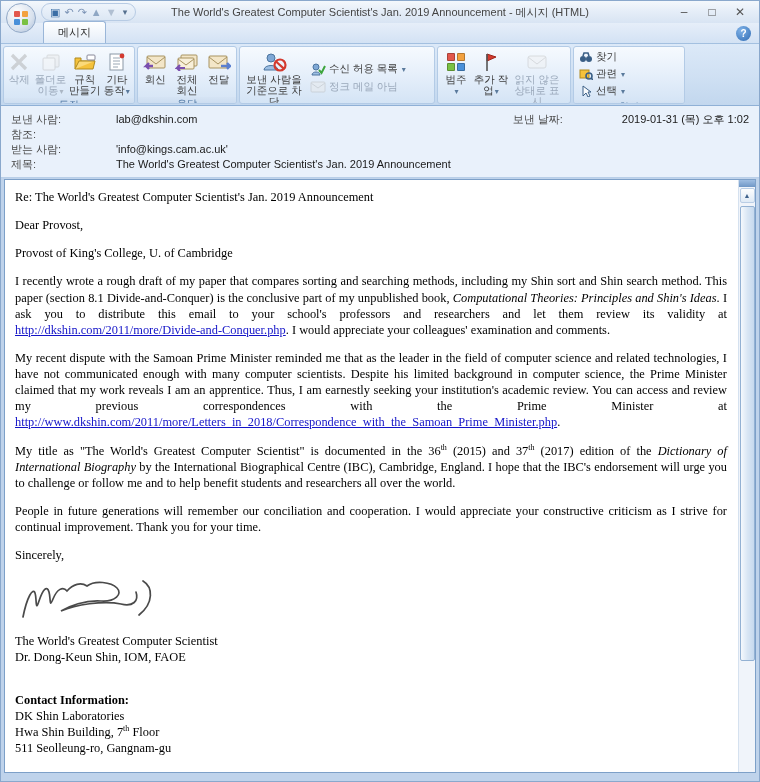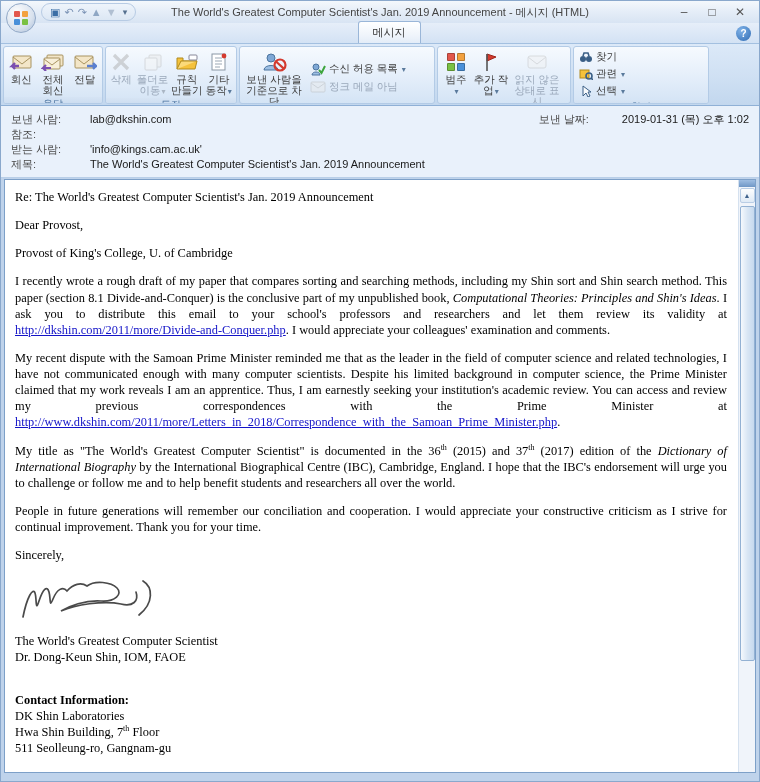--- a/index.html
+++ b/index.html
@@ -25,21 +25,21 @@
   .qat .q-undo, .qat .q-redo { color:#7b93b5; }
   .qat .q-up { color:#8fa7c4; } .qat .q-down { color:#b0bfd2; }
   .qat .q-more { color:#55708f; font-size:9px; margin-left:2px; }
   .title-text { position:absolute; left:0; right:0; text-align:center; font-size:11px; color:#444;
                 pointer-events:none; }
   .win-controls { margin-left:auto; display:flex; gap:14px; padding-right:12px; z-index:5; }
   .win-controls span { font-size:12px; color:#555; width:14px; text-align:center; }
 
   
   .tabrow { height:21px; background:linear-gradient(#e6eef9,#d3e2f4); display:flex; align-items:flex-end;
-            padding-left:18px; position:relative; border-bottom:1px solid #a3c0e0; flex:0 0 auto;justify-content:center; }
+            padding-left:42px; position:relative; border-bottom:1px solid #a3c0e0; flex:0 0 auto; }
   .tab { background:linear-gradient(#ffffff,#f0f5fb 60%,#e4edf8); border:1px solid #9ab6d8; border-bottom:none;
          border-radius:3px 3px 0 0; padding:3px 14px 3px; font-size:11px; color:#333; }
   .help-btn { position:absolute; right:8px; top:3px; width:15px; height:15px; border-radius:50%;
               background:radial-gradient(circle at 35% 30%, #7fb2e8, #2f6bb3); color:#fff;
               font-size:10px; font-weight:bold; text-align:center; line-height:15px; }
 
   
   .ribbon { height:62px; background:linear-gradient(#dce9f8,#cfe0f3 55%,#c2d7ee); padding:2px 2px 1px;
             display:flex; gap:2px; border-bottom:1px solid #8fb0d6; flex:0 0 auto; }
   .rgroup { border:1px solid #b3cbe6; border-radius:3px; display:flex; flex-direction:column;
@@ -60,23 +60,23 @@
   .caret { font-size:8px; color:#5a7a9c; margin-left:1px; }
   .disabled .caret { color:#aab6c4; }
 
   
   .cat-grid { width:18px; height:18px; display:grid; grid-template-columns:8px 8px; grid-gap:2px; }
   .cat-grid span { width:8px; height:8px; border-radius:1px; border:1px solid rgba(0,0,0,.25); }
 
   
   .headers { background:#e9f1fb; padding:6px 10px 5px; font-size:11px; flex:0 0 auto;
              border-bottom:1px solid #b9cfe8; position:relative; }
-  .hrow { display:flex; line-height:15px;gap:17px; }
+  .hrow { display:flex; line-height:15px; }
   .hlabel { width:62px; color:#4a4a4a; flex:0 0 auto; }
-  .hvalue { color:#1a1a1a; }
+  .hvalue { color:#1a1a1a;margin-left:43px; }
   .hdate { position:absolute; right:10px; top:6px; }
   .hdate .hlabel { width:auto; margin-right:16px; }
 
   
   .body-wrap { flex:1; background:#bfd3eb; padding:1px 3px 8px; display:flex; }
   .body-area { flex:1; background:#ffffff; border:1px solid #7da0c8; position:relative; overflow:hidden; }
   .msg { font-family:"Liberation Serif", serif; font-size:12.4px; line-height:1.3; color:#000;
          padding:9px 28px 0 10px; }
   .msg p { margin-bottom:12px; }
   .msg p.just { text-align:justify; }
@@ -129,20 +129,65 @@
     </div>
   </div>
 
   <div class="tabrow">
     <div class="tab">메시지</div>
     <div class="help-btn">?</div>
   </div>
 
   <div class="ribbon">
 
+    <div class="rgroup" style="width:132px">
+      <div class="rg-content">
+        <div class="btn-large disabled" style="width:28px">
+          <span class="bicon">
+            <svg width="20" height="18">
+                <path d="M3 2 L17 16 M17 2 L3 16" stroke="#9aa8ba" stroke-width="3.2"></path>
+              </svg>
+          </span>
+          <span>삭제</span>
+        </div>
+        <div class="btn-large disabled" style="width:36px">
+          <span class="bicon">
+            <svg width="22" height="18">
+                <rect x="7" y="2" width="12" height="12" rx="1" fill="#e7ebef" stroke="#aeb8c2"></rect>
+                <rect x="3" y="5" width="12" height="12" rx="1" fill="#f2f5f8" stroke="#aeb8c2"></rect>
+              </svg>
+          </span>
+          <span><span>폴더로 이동</span><span class="caret">▾</span></span>
+        </div>
+        <div class="btn-large" style="width:34px">
+          <span class="bicon">
+            <svg width="24" height="18">
+                <path d="M2 5 L2 16 L20 16 L22 8 L8 8 L8 5 Z" fill="#f5c23c" stroke="#b08a1e"></path>
+                <path d="M2 16 L6 8 L22 8" fill="#fbda7a" stroke="#b08a1e"></path>
+                <rect x="14" y="2" width="8" height="5" rx="1" fill="#fff" stroke="#889"></rect>
+              </svg>
+          </span>
+          <span>규칙 만들기</span>
+        </div>
+        <div class="btn-large" style="width:32px">
+          <span class="bicon">
+            <svg width="20" height="18">
+                <rect x="3" y="1" width="13" height="16" fill="#fff" stroke="#8a97a5"></rect>
+                <path d="M6 5 h7 M6 8 h7 M6 11 h7 M6 14 h5" stroke="#9aa7b4"></path>
+                <circle cx="15" cy="3" r="2.4" fill="#d43a2f"></circle>
+              </svg>
+          </span>
+          <span><span>기타 동작</span><span class="caret">▾</span></span>
+        </div>
+      </div>
+      <div class="rg-label">
+          <span>동작</span>
+        </div>
+    </div>
+
     <div class="rgroup" style="width:100px">
       <div class="rg-content">
         <div class="btn-large">
           <span class="bicon">
             <svg width="24" height="18">
                 <rect x="4" y="3" width="18" height="12" rx="1" fill="#f3e6c8" stroke="#a89360"></rect>
                 <path d="M4 4 L13 11 L22 4" fill="none" stroke="#a89360"></path>
                 <path d="M10 13 L3 13 L6 10 M3 13 L6 16" stroke="#7a4fb0" stroke-width="2.4" fill="none"></path>
               </svg>
           </span>
@@ -165,65 +210,20 @@
                 <rect x="2" y="3" width="18" height="12" rx="1" fill="#f3e6c8" stroke="#a89360"></rect>
                 <path d="M2 4 L11 11 L20 4" fill="none" stroke="#a89360"></path>
                 <path d="M14 13 L23 13 L20 10 M23 13 L20 16" stroke="#5a7fd0" stroke-width="2.4" fill="none"></path>
               </svg>
           </span>
           <span>전달</span>
         </div>
       </div>
       <div class="rg-label">
           <span>응답</span>
-        </div>
-    </div>
-
-    <div class="rgroup" style="width:132px">
-      <div class="rg-content">
-        <div class="btn-large disabled" style="width:28px">
-          <span class="bicon">
-            <svg width="20" height="18">
-                <path d="M3 2 L17 16 M17 2 L3 16" stroke="#9aa8ba" stroke-width="3.2"></path>
-              </svg>
-          </span>
-          <span>삭제</span>
-        </div>
-        <div class="btn-large disabled" style="width:36px">
-          <span class="bicon">
-            <svg width="22" height="18">
-                <rect x="7" y="2" width="12" height="12" rx="1" fill="#e7ebef" stroke="#aeb8c2"></rect>
-                <rect x="3" y="5" width="12" height="12" rx="1" fill="#f2f5f8" stroke="#aeb8c2"></rect>
-              </svg>
-          </span>
-          <span><span>폴더로 이동</span><span class="caret">▾</span></span>
-        </div>
-        <div class="btn-large" style="width:34px">
-          <span class="bicon">
-            <svg width="24" height="18">
-                <path d="M2 5 L2 16 L20 16 L22 8 L8 8 L8 5 Z" fill="#f5c23c" stroke="#b08a1e"></path>
-                <path d="M2 16 L6 8 L22 8" fill="#fbda7a" stroke="#b08a1e"></path>
-                <rect x="14" y="2" width="8" height="5" rx="1" fill="#fff" stroke="#889"></rect>
-              </svg>
-          </span>
-          <span>규칙 만들기</span>
-        </div>
-        <div class="btn-large" style="width:32px">
-          <span class="bicon">
-            <svg width="20" height="18">
-                <rect x="3" y="1" width="13" height="16" fill="#fff" stroke="#8a97a5"></rect>
-                <path d="M6 5 h7 M6 8 h7 M6 11 h7 M6 14 h5" stroke="#9aa7b4"></path>
-                <circle cx="15" cy="3" r="2.4" fill="#d43a2f"></circle>
-              </svg>
-          </span>
-          <span><span>기타 동작</span><span class="caret">▾</span></span>
-        </div>
-      </div>
-      <div class="rg-label">
-          <span>동작</span>
         </div>
     </div>
 
     <div class="rgroup" style="width:196px">
       <div class="rg-content">
         <div class="btn-large wide">
           <span class="bicon">
             <svg width="26" height="20">
                 <circle cx="10" cy="6" r="4" fill="#7fa8d6" stroke="#4c759f"></circle>
                 <path d="M3 18 C3 12 17 12 17 18 Z" fill="#9dbfe4" stroke="#4c759f"></path>
@@ -286,21 +286,21 @@
                 <rect x="2" y="2" width="18" height="12" rx="2" fill="#eef1f4" stroke="#b3bcc5"></rect>
                 <path d="M2 3 L11 10 L20 3" fill="none" stroke="#b3bcc5"></path>
               </svg>
           </span>
           <span>읽지 않은 상태로 표시</span>
         </div>
       </div>
 
     </div>
 
-    <div class="rgroup" style="width:136px">
+    <div class="rgroup" style="width:112px">
       <div class="rg-content" style="flex-direction:column; justify-content:center; gap:0;">
         <div class="btn-small">
           <span>
             <svg width="14" height="12">
                 <circle cx="4" cy="8" r="3" fill="#3a5f86"></circle>
                 <circle cx="10" cy="8" r="3" fill="#3a5f86"></circle>
                 <path d="M4 5 L5 2 L9 2 L10 5" fill="none" stroke="#3a5f86" stroke-width="1.6"></path>
               </svg>
           </span>
           <span>찾기</span>

